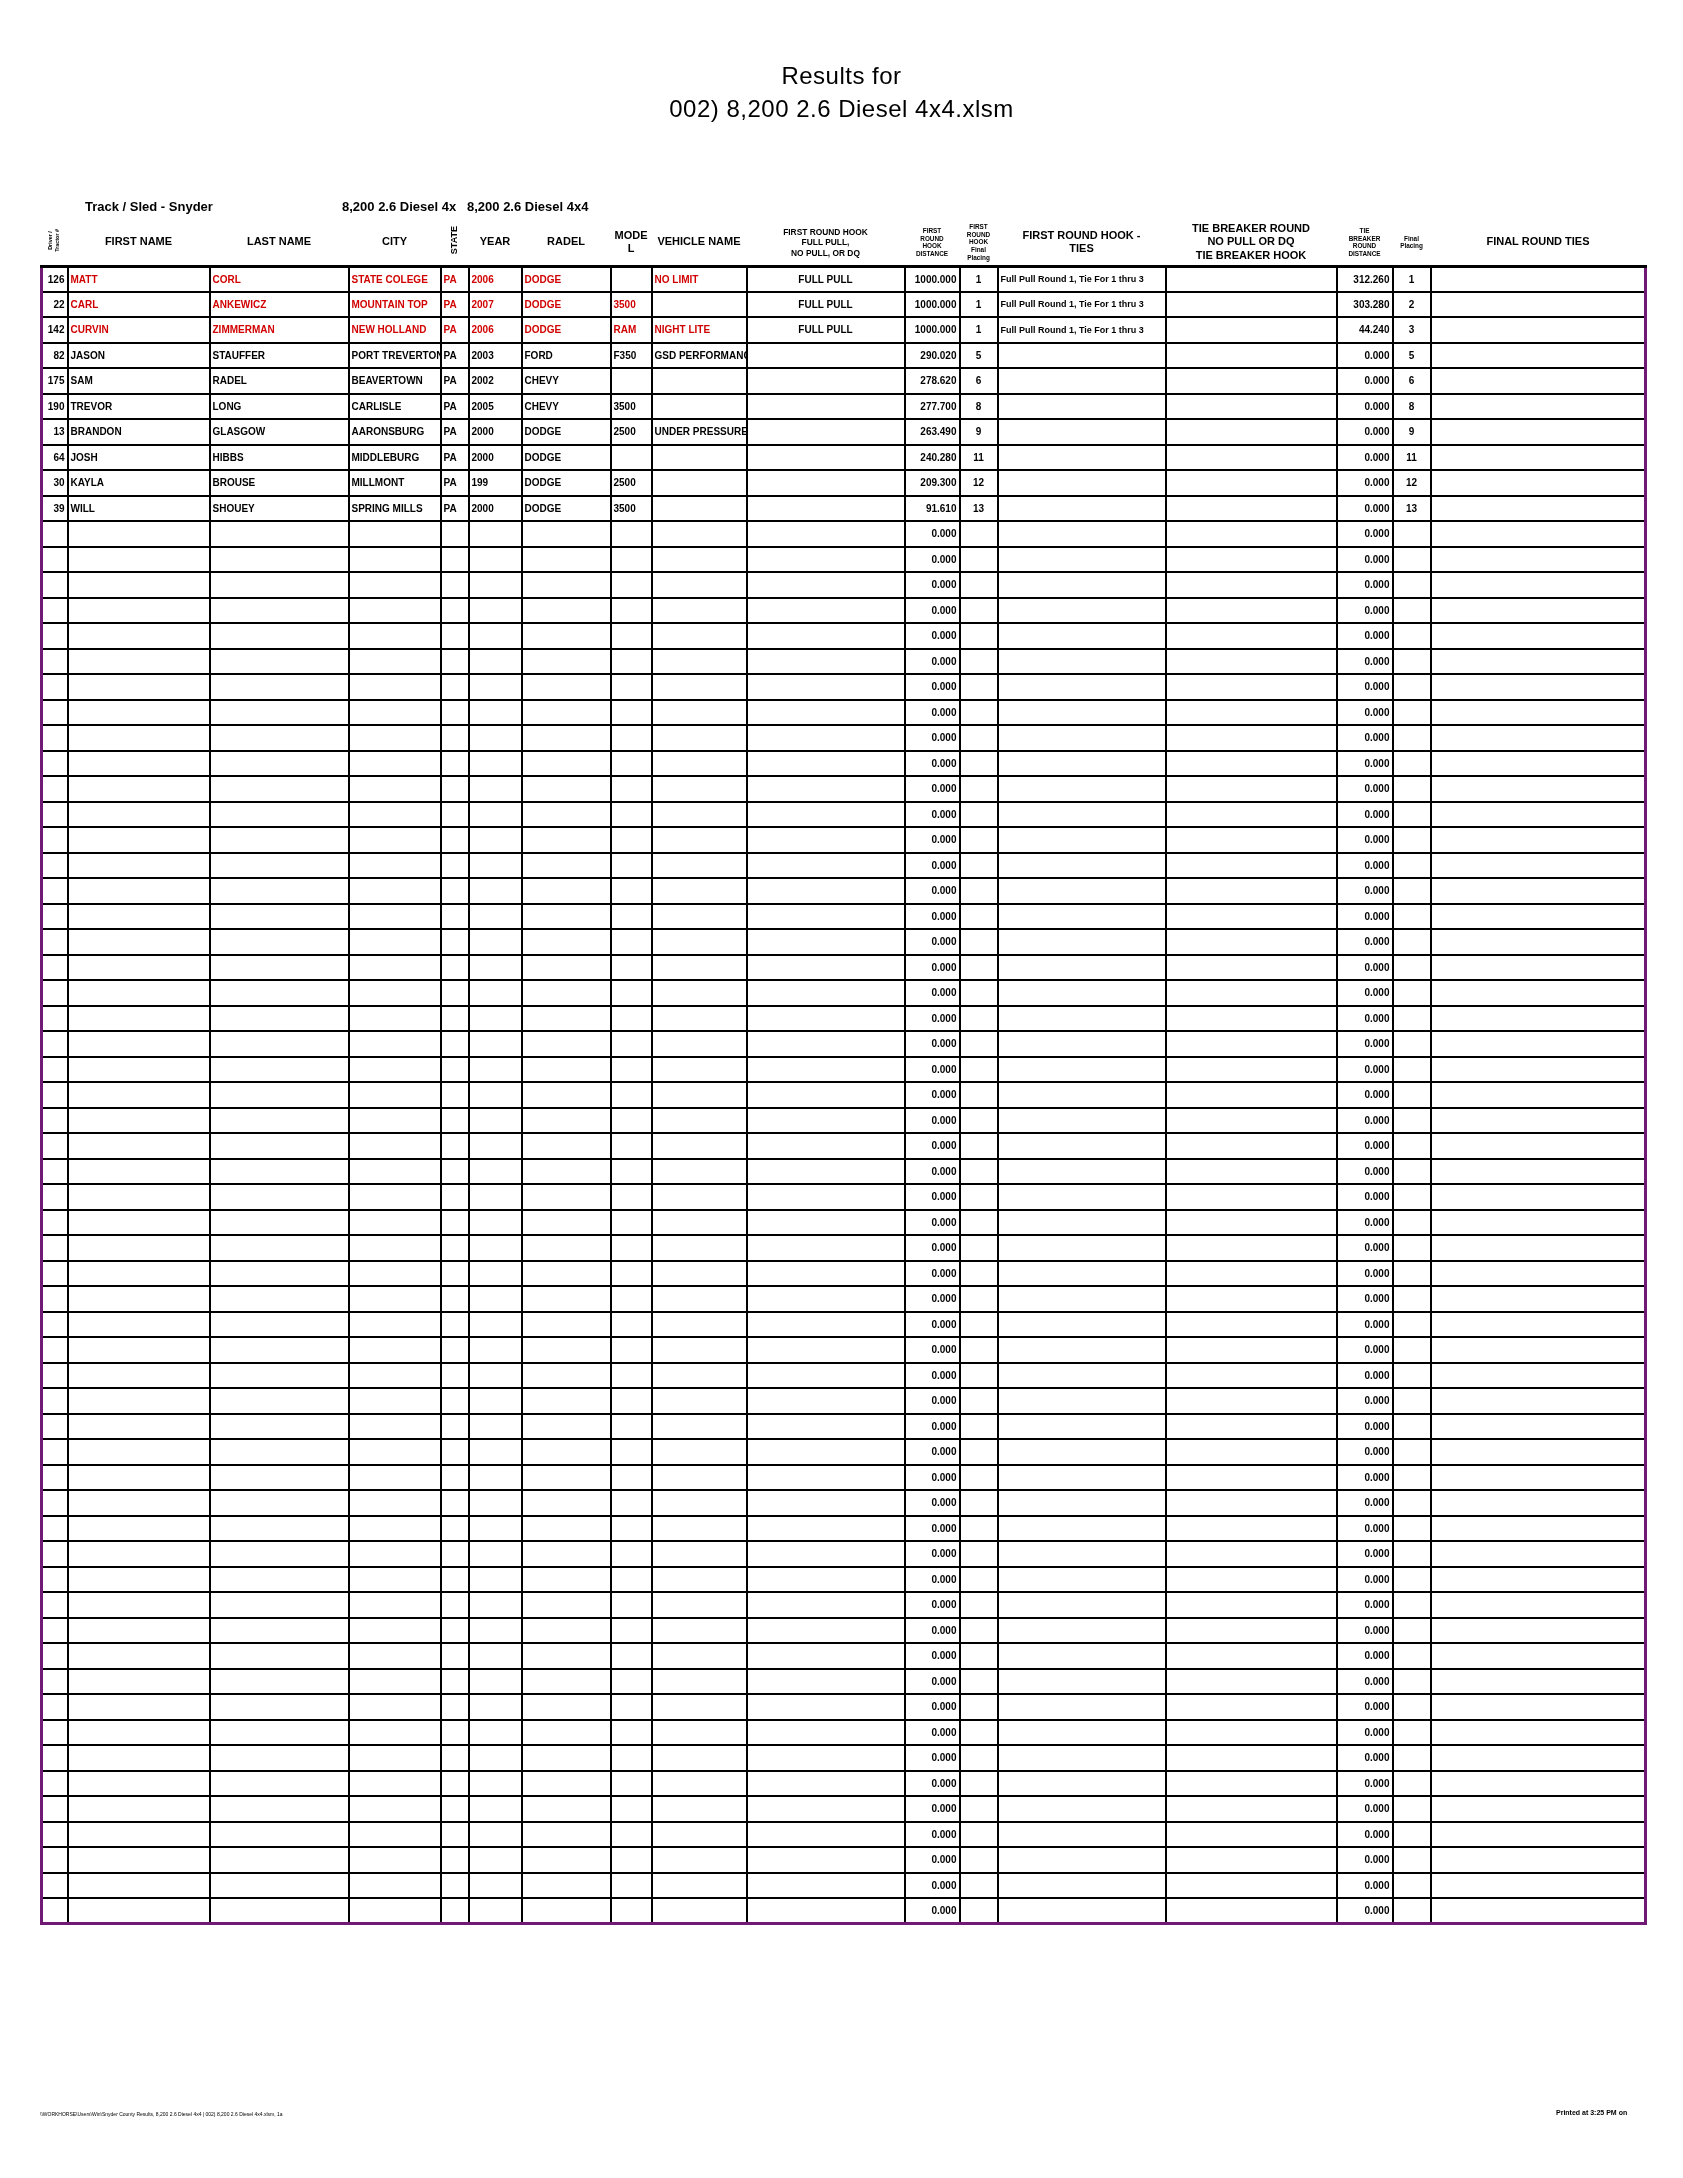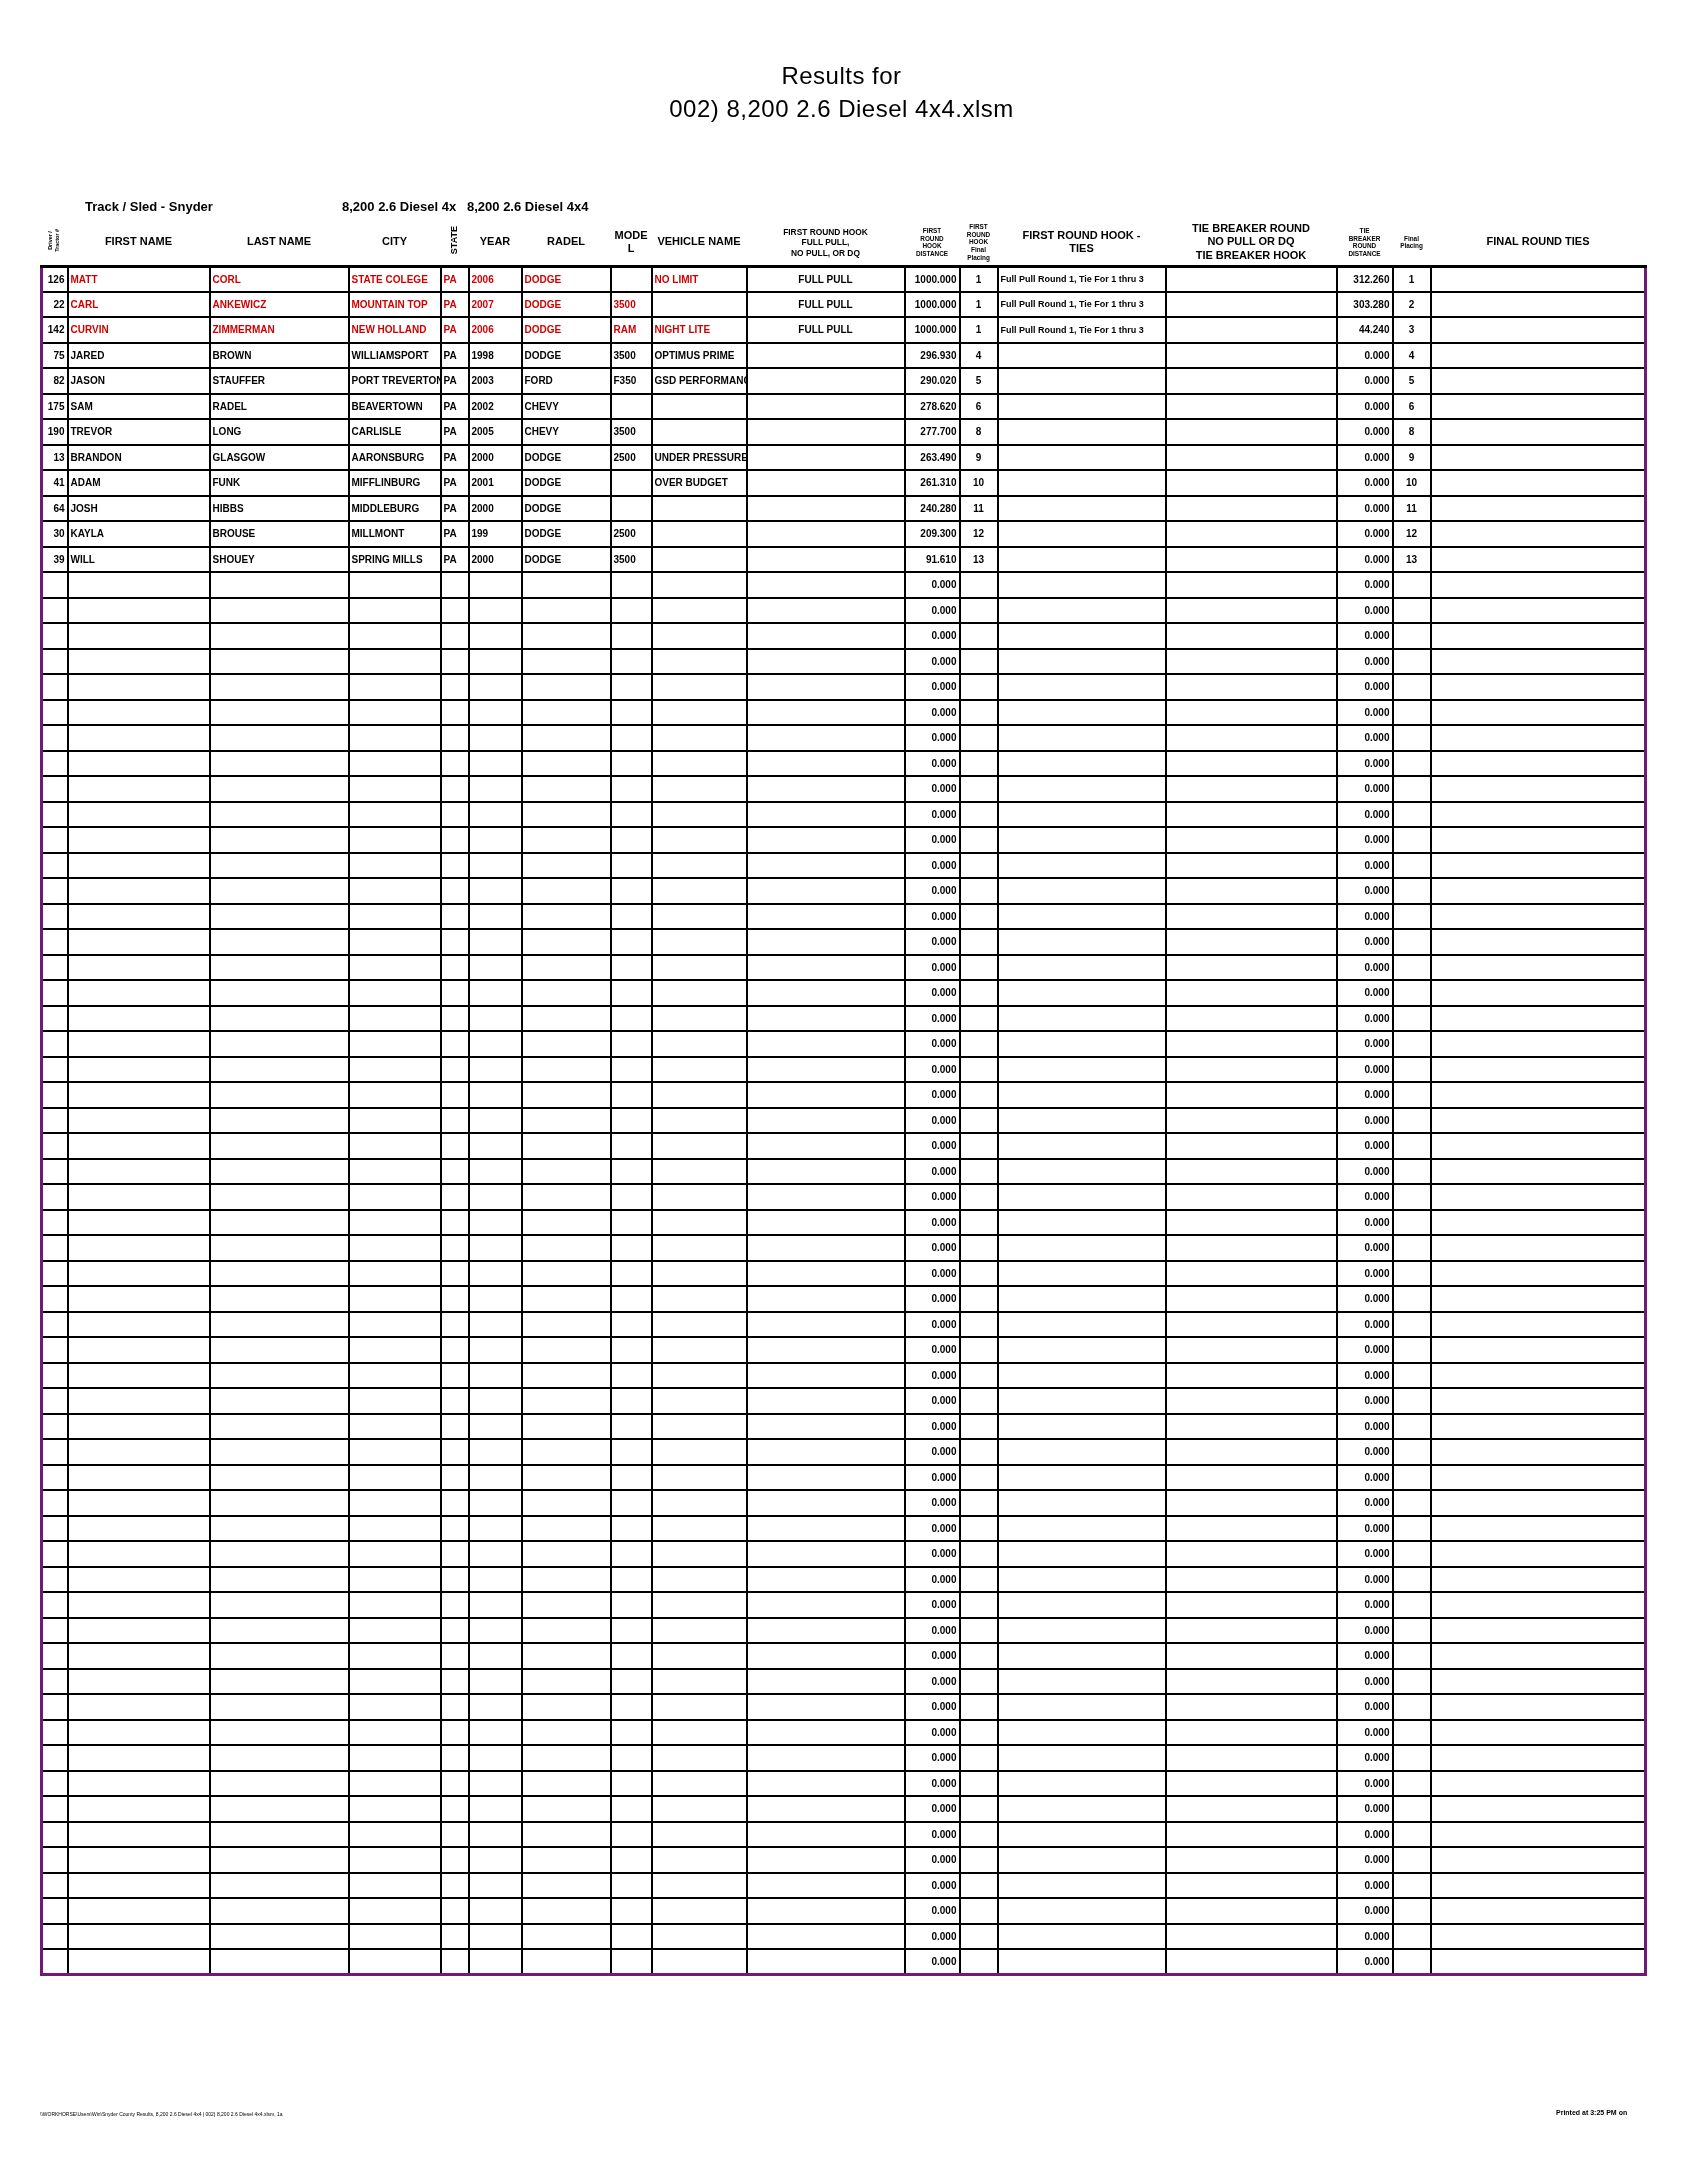--- a/index.html
+++ b/index.html
@@ -165,39 +165,20 @@
           <td class="c">FULL PULL</td>
           <td class="r">1000.000</td>
           <td class="c">1</td>
           <td class="l f-ties">Full Pull Round 1, Tie For 1 thru 3</td>
           <td class="l"></td>
           <td class="r">44.240</td>
           <td class="c">3</td>
           <td class="l"></td>
         </tr>
         <tr>
-          <td class="r">75</td>
-          <td class="l">JARED</td>
-          <td class="l">BROWN</td>
-          <td class="l">WILLIAMSPORT</td>
-          <td class="l">PA</td>
-          <td class="l">1998</td>
-          <td class="l">DODGE</td>
-          <td class="l">3500</td>
-          <td class="l">OPTIMUS PRIME</td>
-          <td class="c"></td>
-          <td class="r">296.930</td>
-          <td class="c">4</td>
-          <td class="l f-ties"></td>
-          <td class="l"></td>
-          <td class="r">0.000</td>
-          <td class="c">4</td>
-          <td class="l"></td>
-        </tr>
-        <tr>
           <td class="r">82</td>
           <td class="l">JASON</td>
           <td class="l">STAUFFER</td>
           <td class="l">PORT TREVERTON</td>
           <td class="l">PA</td>
           <td class="l">2003</td>
           <td class="l">FORD</td>
           <td class="l">F350</td>
           <td class="l">GSD PERFORMANCE</td>
           <td class="c"></td>
@@ -260,39 +241,20 @@
           <td class="c"></td>
           <td class="r">263.490</td>
           <td class="c">9</td>
           <td class="l f-ties"></td>
           <td class="l"></td>
           <td class="r">0.000</td>
           <td class="c">9</td>
           <td class="l"></td>
         </tr>
         <tr>
-          <td class="r">41</td>
-          <td class="l">ADAM</td>
-          <td class="l">FUNK</td>
-          <td class="l">MIFFLINBURG</td>
-          <td class="l">PA</td>
-          <td class="l">2001</td>
-          <td class="l">DODGE</td>
-          <td class="l"></td>
-          <td class="l">OVER BUDGET</td>
-          <td class="c"></td>
-          <td class="r">261.310</td>
-          <td class="c">10</td>
-          <td class="l f-ties"></td>
-          <td class="l"></td>
-          <td class="r">0.000</td>
-          <td class="c">10</td>
-          <td class="l"></td>
-        </tr>
-        <tr>
           <td class="r">64</td>
           <td class="l">JOSH</td>
           <td class="l">HIBBS</td>
           <td class="l">MIDDLEBURG</td>
           <td class="l">PA</td>
           <td class="l">2000</td>
           <td class="l">DODGE</td>
           <td class="l"></td>
           <td class="l"></td>
           <td class="c"></td>

